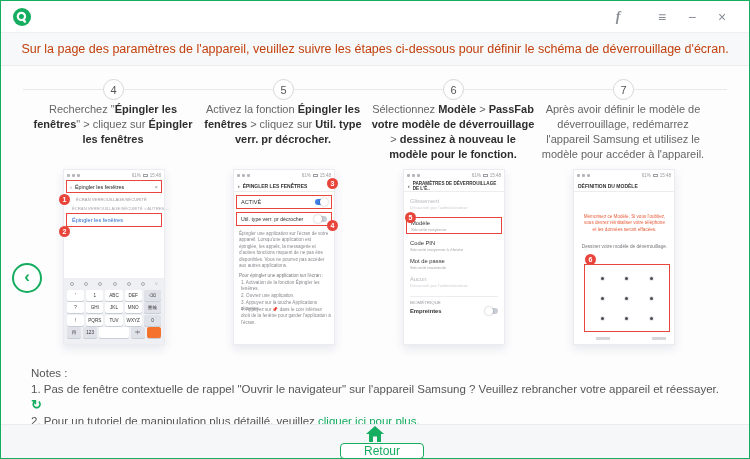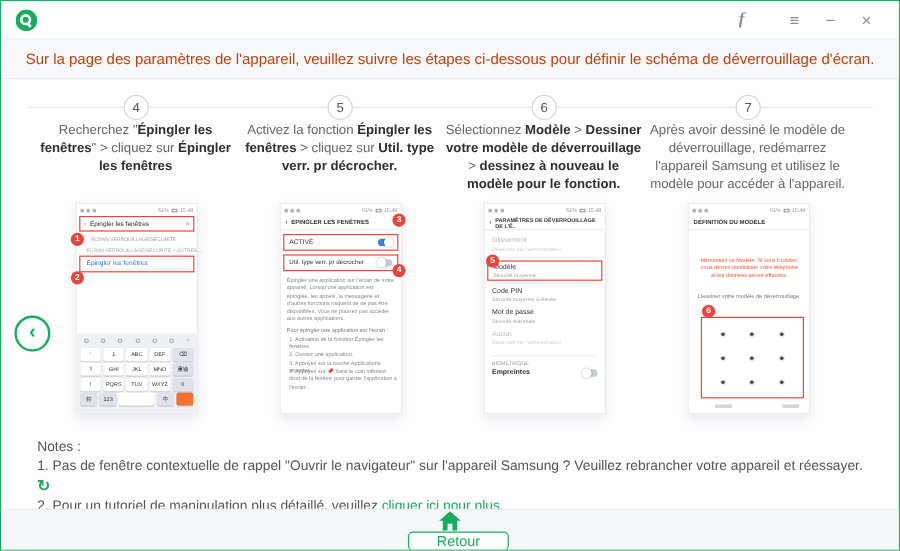--- a/index.html
+++ b/index.html
@@ -111,22 +111,22 @@
   <div class="banner">Sur la page des paramètres de l'appareil, veuillez suivre les étapes ci-dessous pour définir le schéma de déverrouillage d'écran.</div>
 
   <div class="steps-line"></div>
   <div class="step-circle" style="left:102px">4</div>
   <div class="step-circle" style="left:272px">5</div>
   <div class="step-circle" style="left:442px">6</div>
   <div class="step-circle" style="left:612px">7</div>
 
   <div class="col-text" style="left:29px"><span>Recherchez "</span><b>Épingler les fenêtres</b><span>" &gt; cliquez sur </span><b>Épingler les fenêtres</b></div>
   <div class="col-text" style="left:199px"><span>Activez la fonction </span><b>Épingler les fenêtres</b><span> &gt; cliquez sur </span><b>Util. type verr. pr décrocher.</b></div>
-  <div class="col-text" style="left:369px"><span>Sélectionnez </span><b>Modèle</b><span> &gt; </span><b>Dessiner votre modèle de déverrouillage</b><span> &gt; </span><b>dessinez à nouveau le modèle pour le fonction.</b></div>
-  <div class="col-text" style="left:539px"><span>Après avoir dessiné le modèle de déverrouillage, redémarrez l'appareil Samsung et utilisez le modèle pour accéder à l'appareil.</span></div>
+  <div class="col-text" style="left:369px"><span>Sélectionnez </span><b>Modèle</b><span> &gt; </span><b>PassFab votre modèle de déverrouillage</b><span> &gt; </span><b>dessinez à nouveau le modèle pour le fonction.</b></div>
+  <div class="col-text" style="left:539px"><span>Après avoir définir le modèle de déverrouillage, redémarrez l'appareil Samsung et utilisez le modèle pour accéder à l'appareil.</span></div>
 
   <div class="prev-btn">
     <span>‹</span>
   </div>
 
   <div class="phone" style="left:62px">
     <div class="statusbar">
       <span class="sb-dot"></span>
         <span class="sb-dot"></span>
         <span class="sb-dot"></span>

